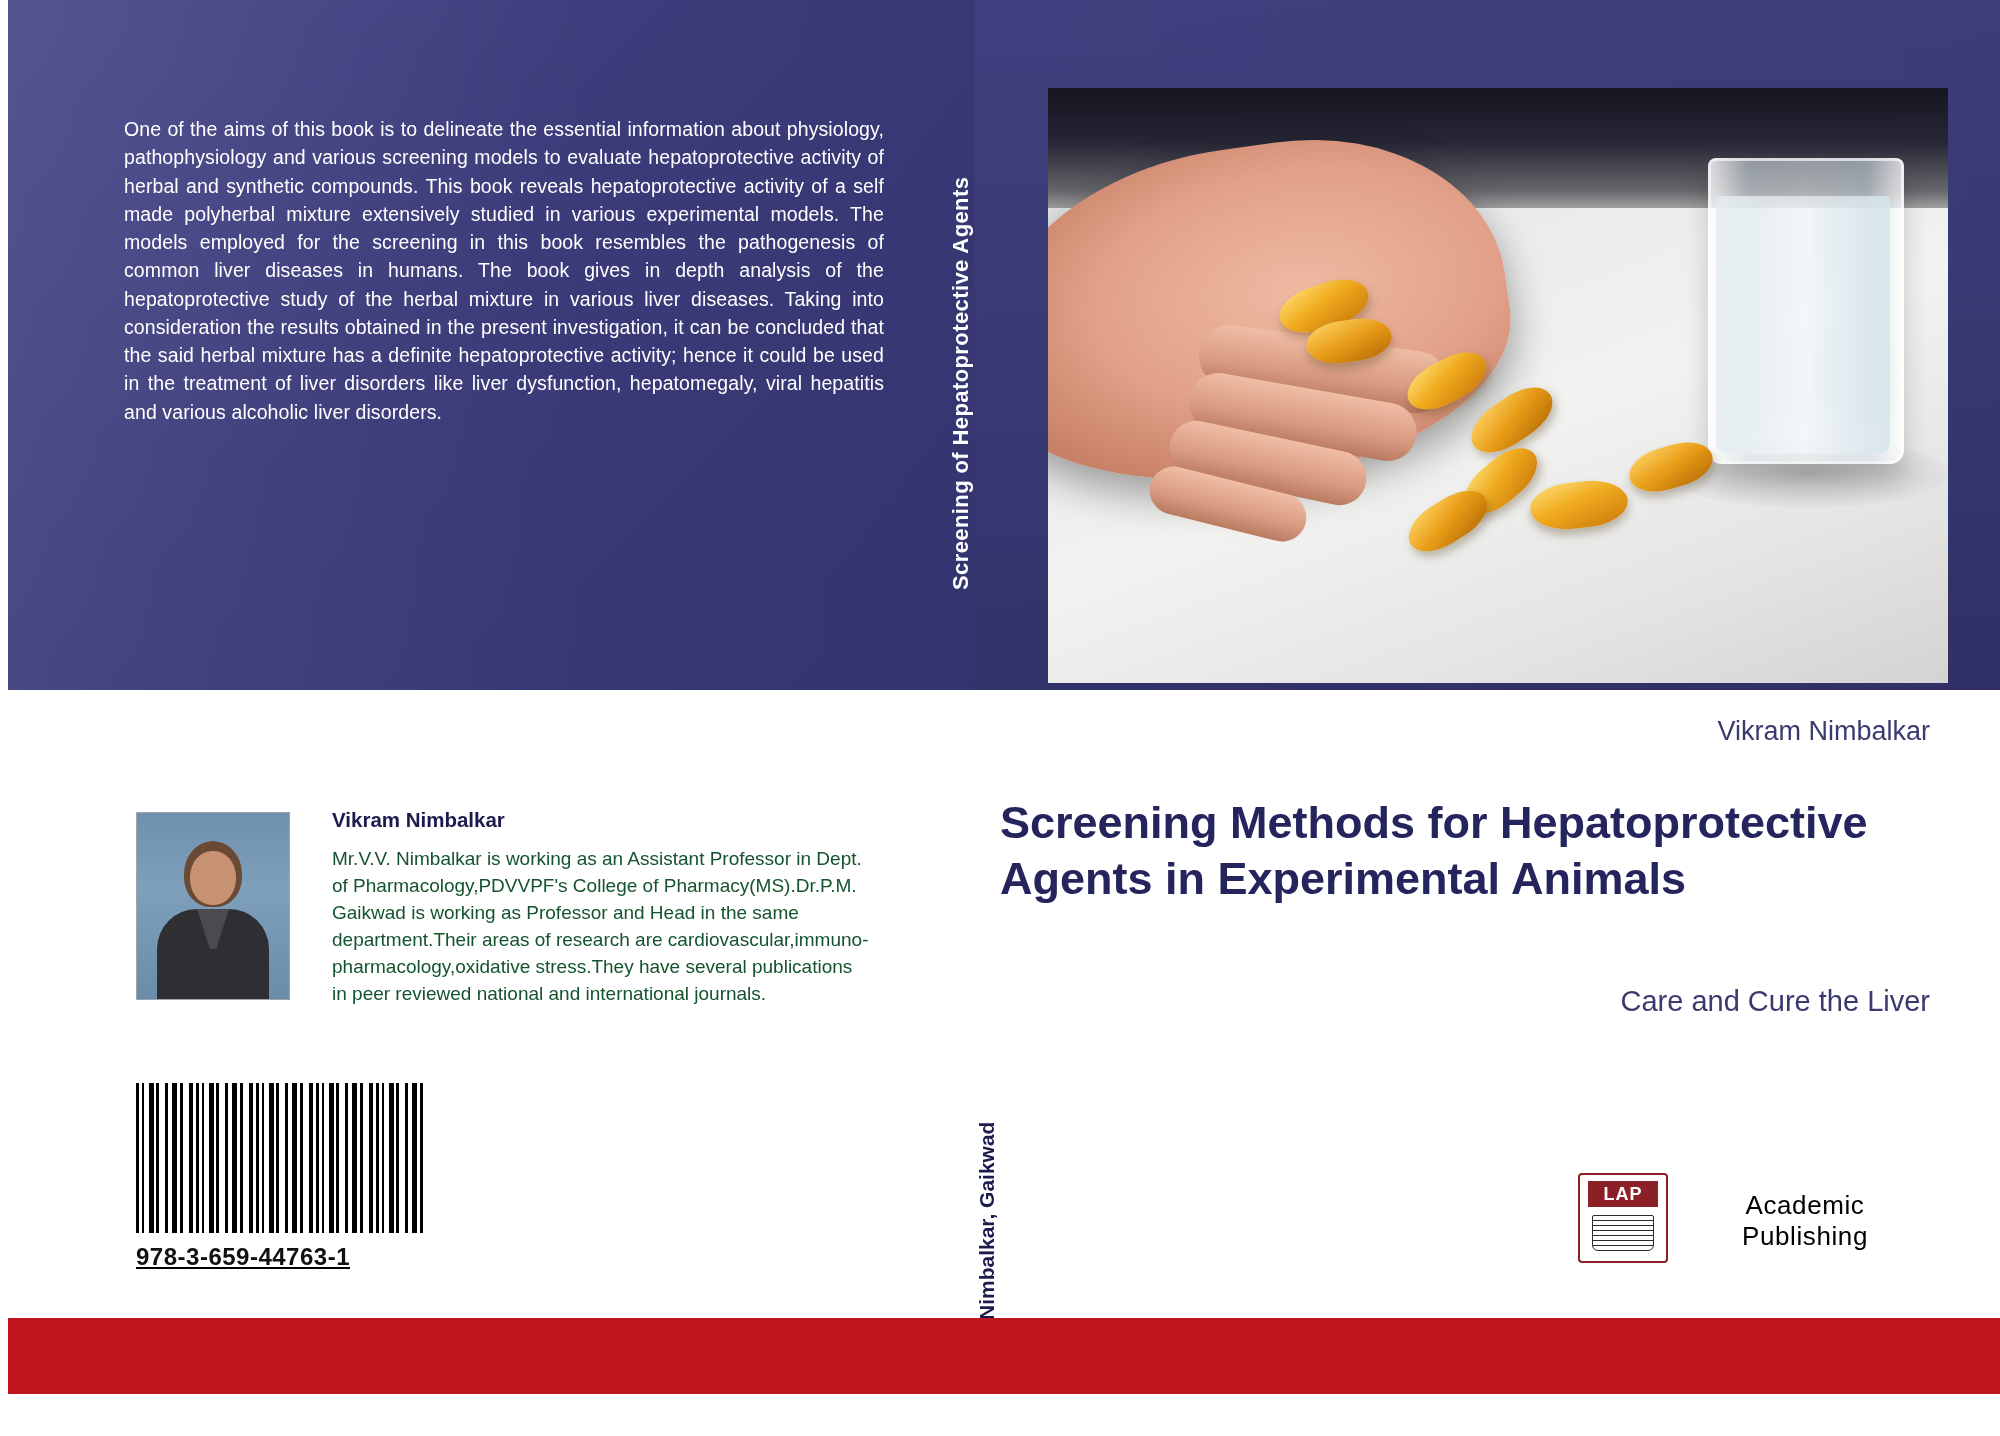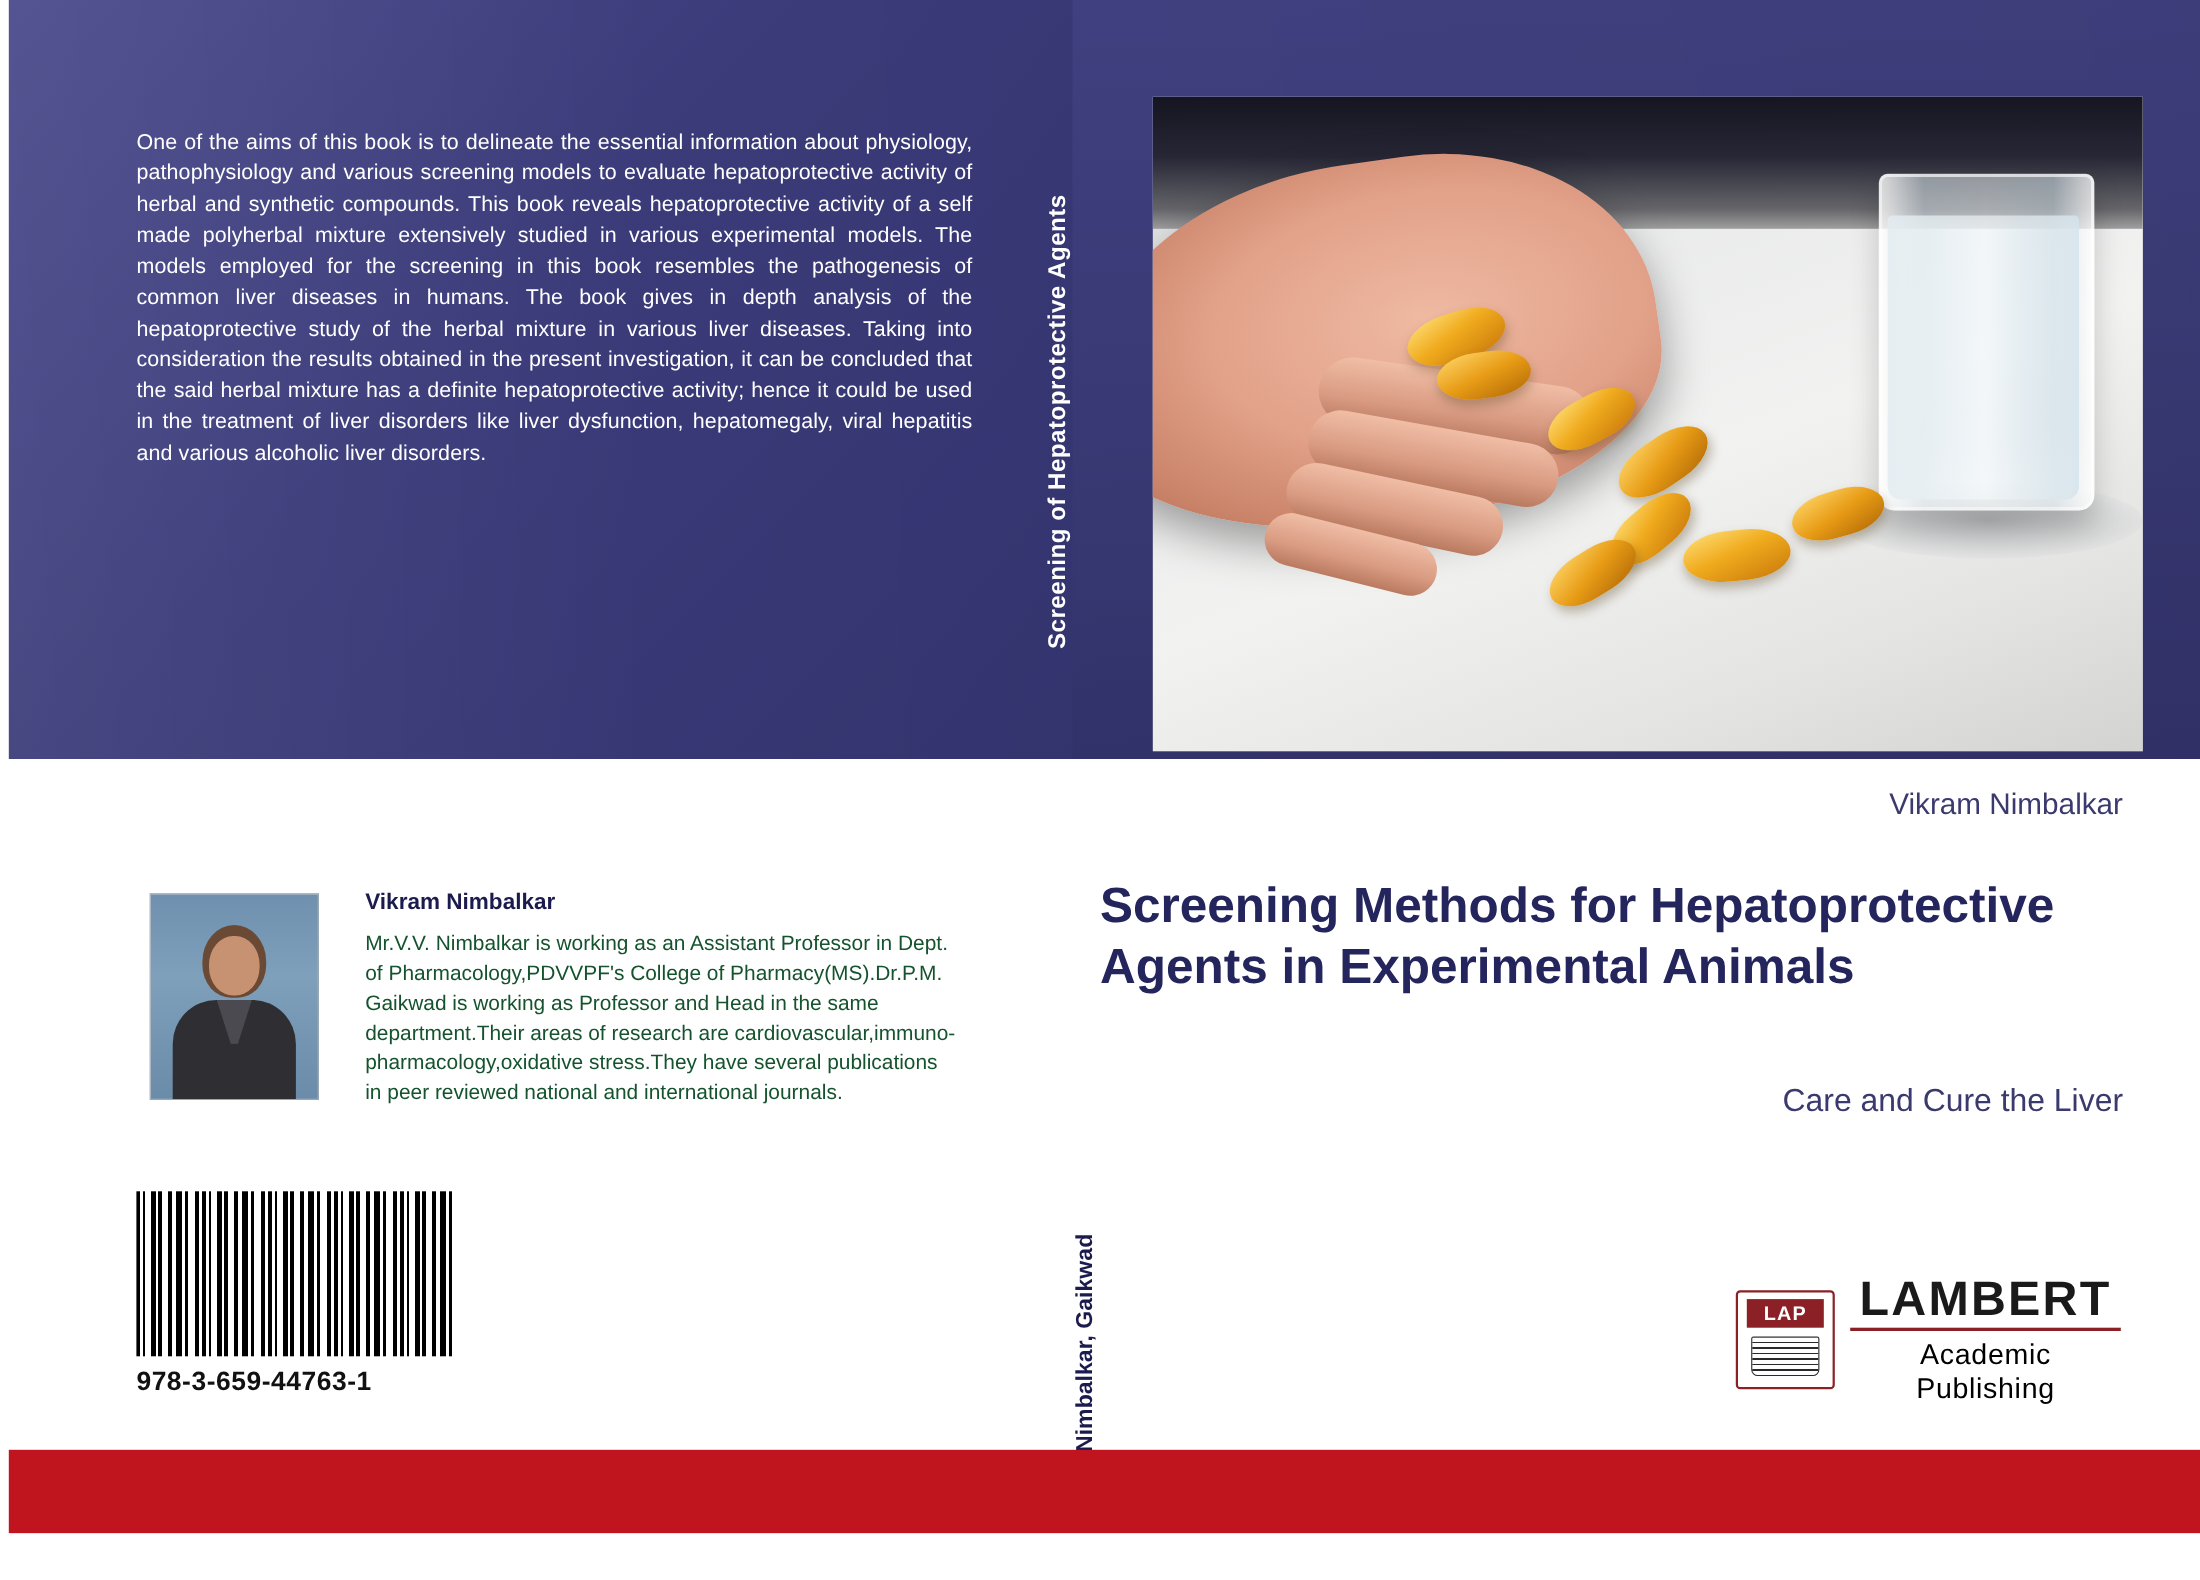--- a/index.html
+++ b/index.html
@@ -283,23 +283,24 @@
   }
   .bio-text {
     color: #14532d;
     font-size: 19px;
     line-height: 1.42;
   }
 
   
   .barcode-wrap {
     position: absolute;
-    left: 124px;
+    left: 136px;
     top: 1083px;
     width: 290px;
+    text-decoration: underline;
   }
   .barcode {
     width: 290px;
     height: 150px;
     background-image: repeating-linear-gradient(90deg,
       #000 0 3px, #fff 3px 6px, #000 6px 8px, #fff 8px 13px,
       #000 13px 18px, #fff 18px 20px, #000 20px 23px, #fff 23px 29px,
       #000 29px 32px, #fff 32px 36px, #000 36px 41px, #fff 41px 44px,
       #000 44px 47px, #fff 47px 53px, #000 53px 57px, #fff 57px 60px);
   }
@@ -461,21 +462,20 @@
     <div class="barcode"></div>
     <div class="barcode-number">978-3-659-44763-1</div>
   </div>
 
   <div class="logo">
     <div class="logo-badge">
       <div class="logo-badge-top">LAP</div>
       <div class="logo-book"></div>
     </div>
     <div class="logo-text">
-      <div class="logo-lambert">LAMBERT</div>
       <div class="logo-sub">Academic Publishing</div>
     </div>
   </div>
 
   <div class="bottom-band"></div>
   <div class="bottom-white"></div>
   <div class="edge-left"></div>
 </div>
 
 </body></html>

